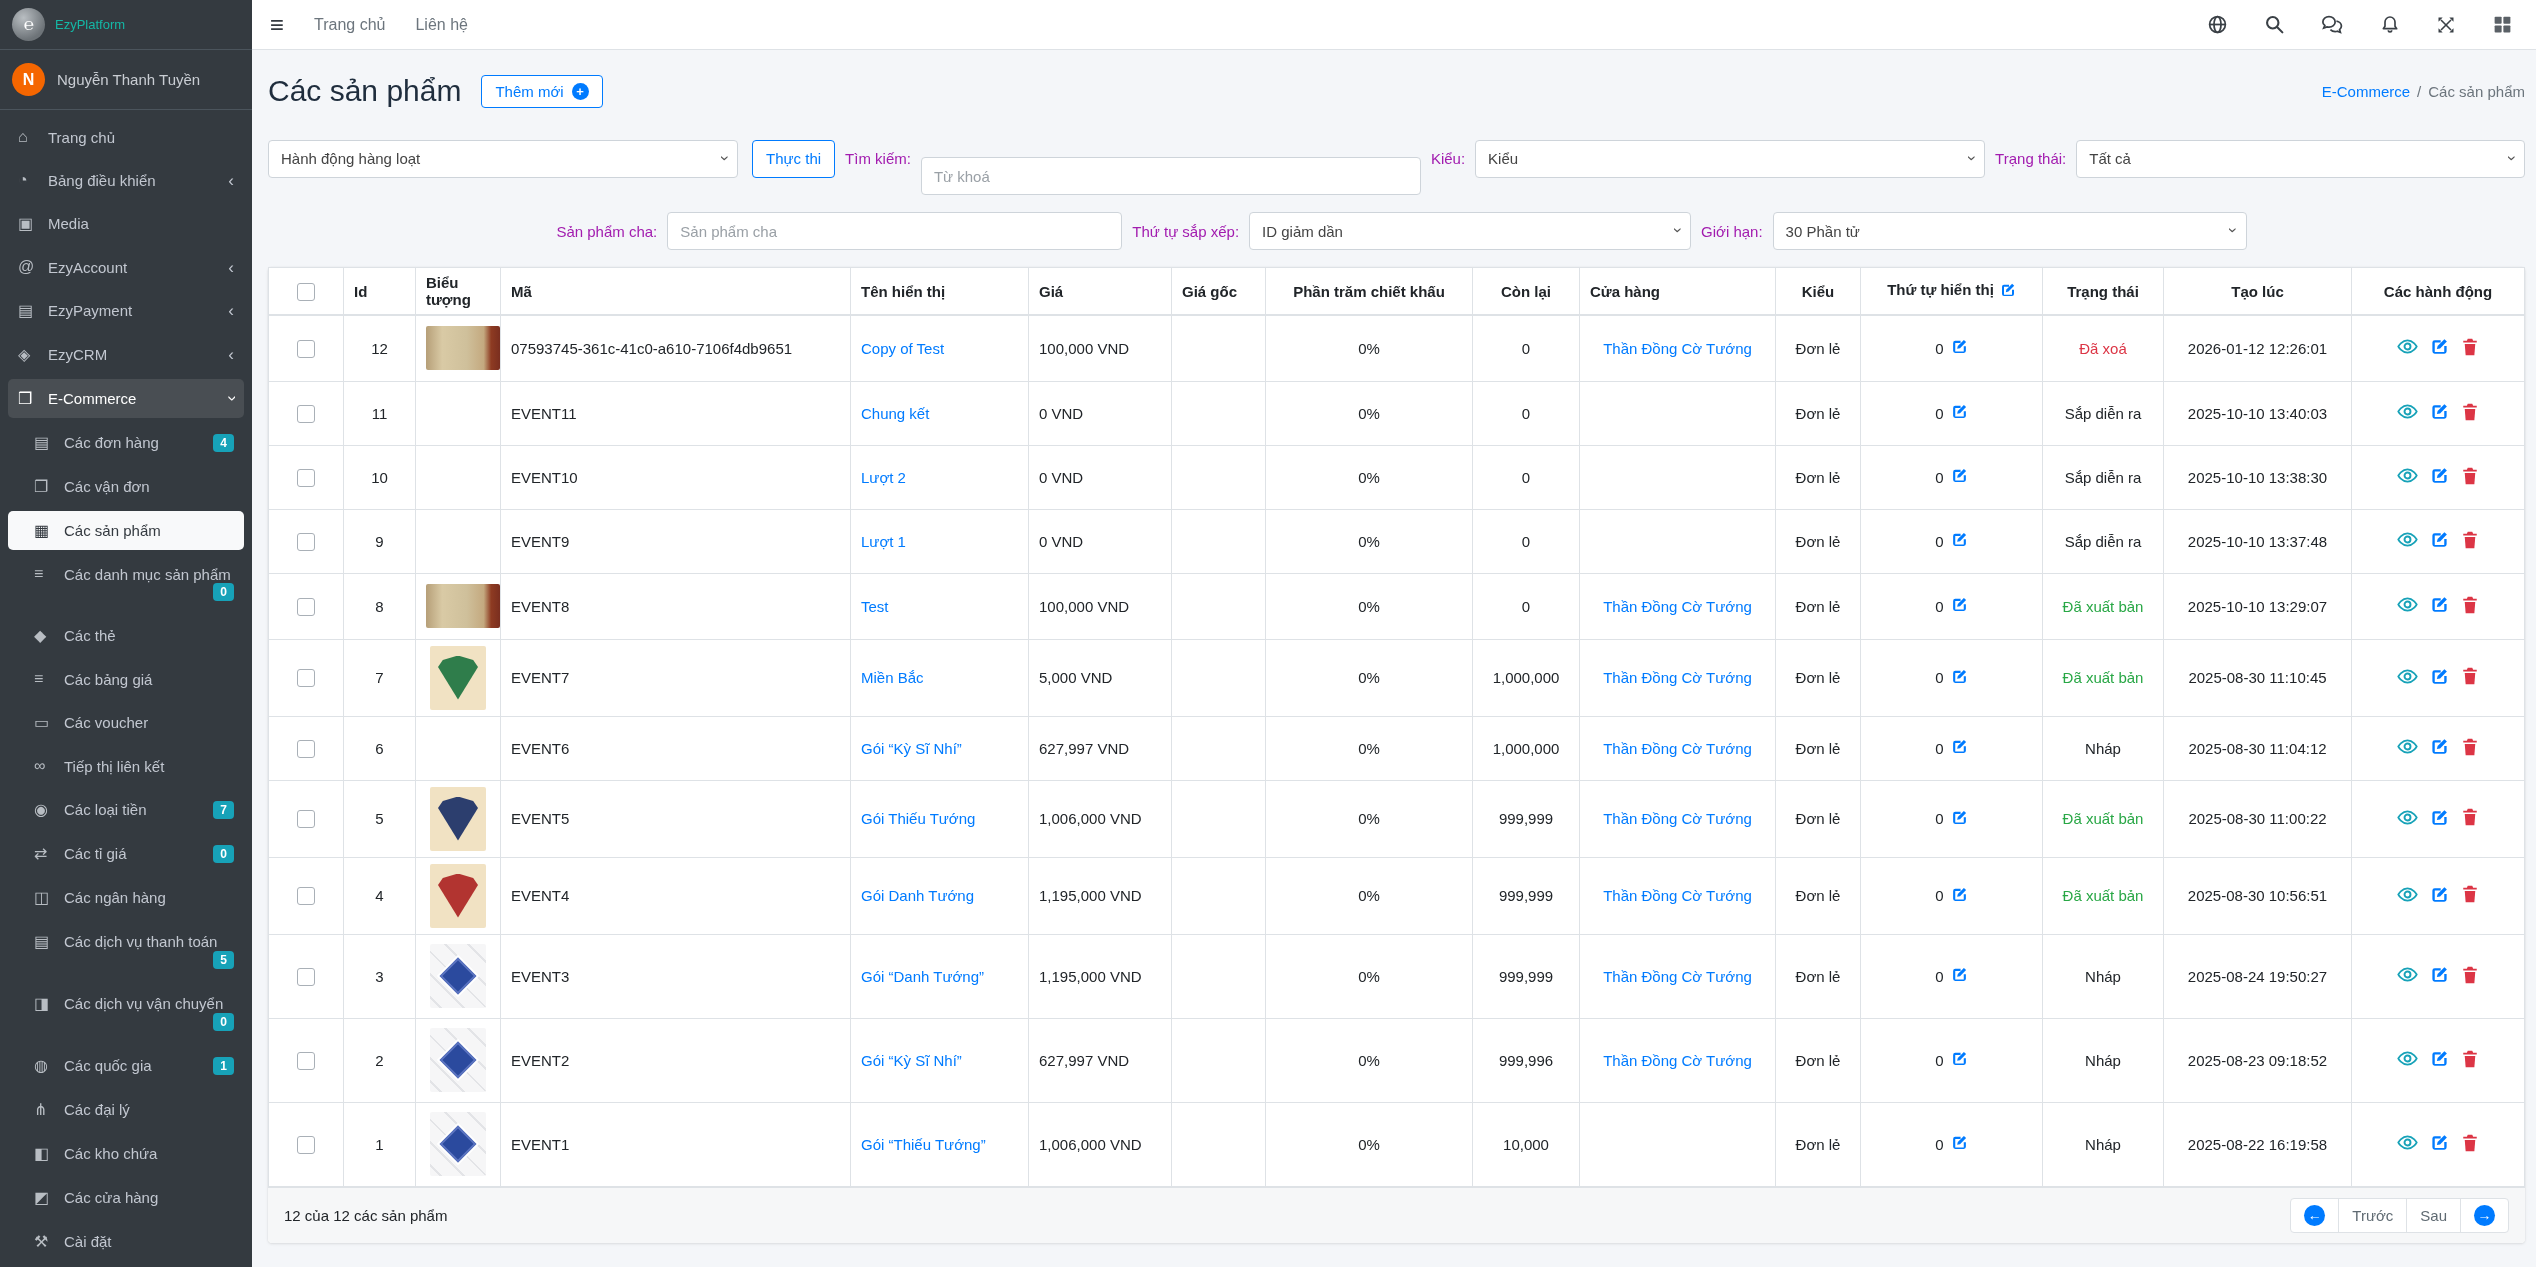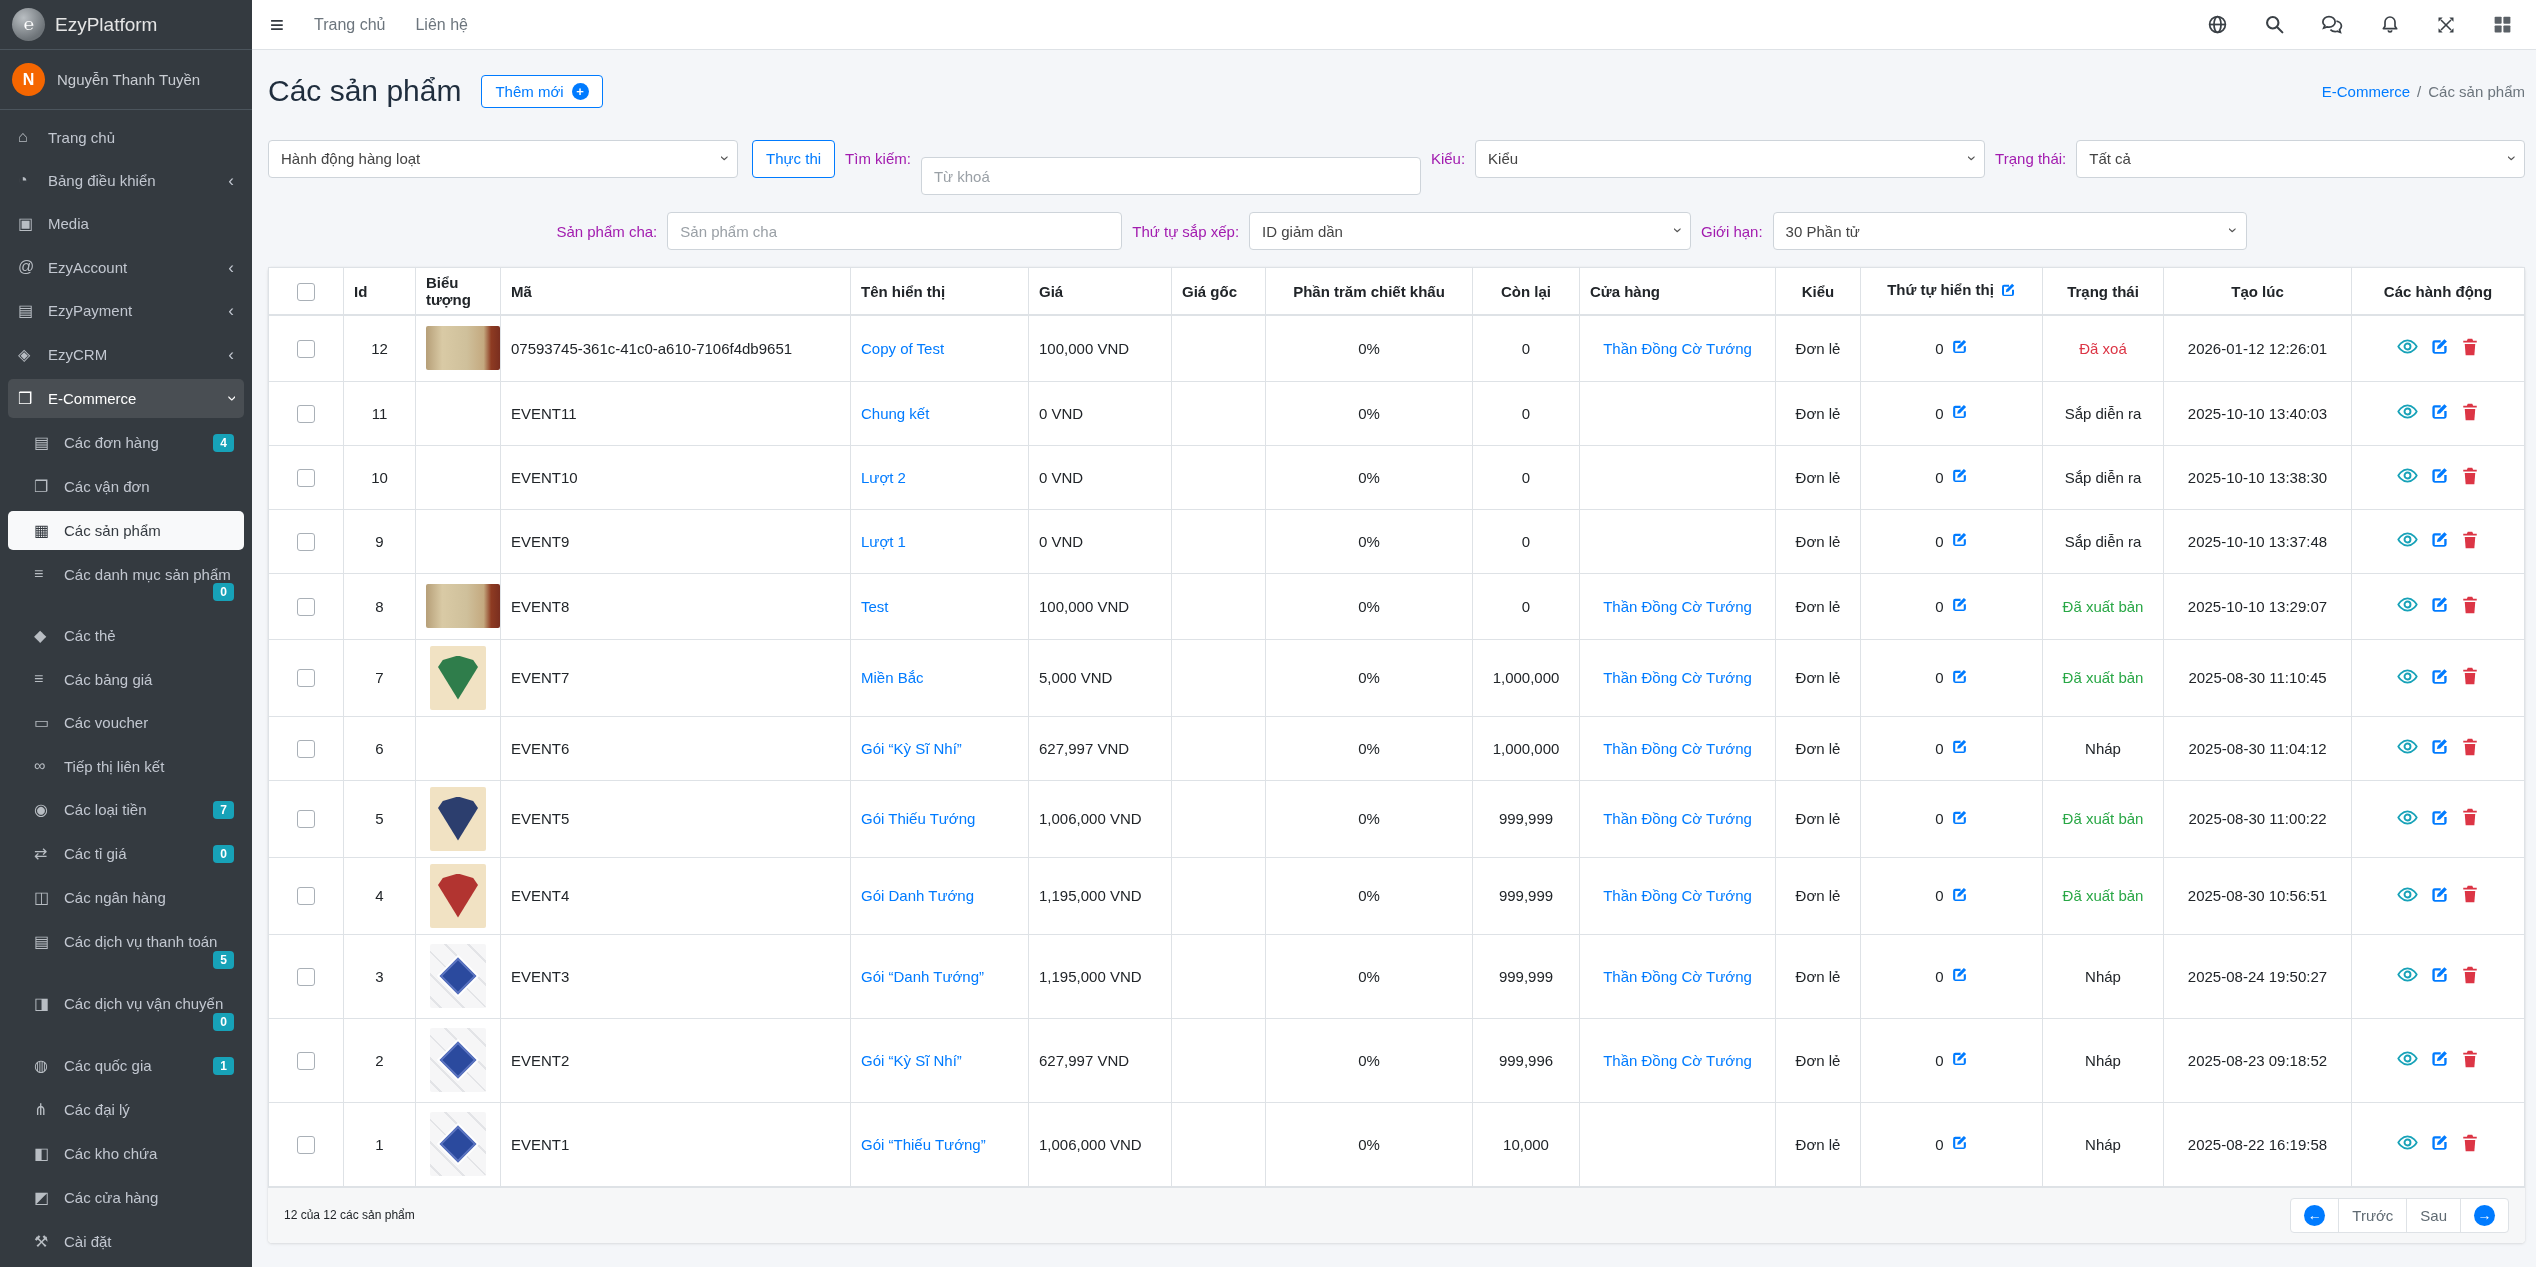--- a/index.html
+++ b/index.html
@@ -4,21 +4,21 @@
 <style>
   * { margin:0; padding:0; box-sizing:border-box; }
   html,body { width:2536px; height:1267px; overflow:hidden; }
   body { font-family:"Liberation Sans", sans-serif; background:#f4f6f9; color:#212529; font-size:15px; }
   #app { position:relative; width:2536px; height:1267px; display:flex; }
 
   
   .sidebar { width:252px; min-width:252px; background:#343a40; color:#c2c7d0; height:1267px; display:flex; flex-direction:column; }
   .brand { height:50px; display:flex; align-items:center; gap:10px; padding:0 12px; border-bottom:1px solid #4b545c; }
   .brand-logo { width:33px; height:33px; border-radius:50%; background:radial-gradient(circle at 35% 30%, #b9bec2, #6d7378 70%); display:flex; align-items:center; justify-content:center; color:#fff; font-weight:bold; font-size:17px; }
-  .brand-text { color:#e5e5e5; font-size:19px; }
+  .brand-text { color:#14b8a6; font-size:13px; }
   .user-panel { display:flex; align-items:center; gap:12px; padding:13px 12px; border-bottom:1px solid #4b545c; }
   .avatar { width:33px; height:33px; border-radius:50%; background:#f56600; color:#fff; display:flex; align-items:center; justify-content:center; font-size:16px; font-weight:bold; }
   .user-name { color:#c9cdd3; font-size:15px; }
   .side-nav { flex:1; overflow:hidden; padding-top:8px; }
   #side-menu { list-style:none; }
   .side-item { display:flex; align-items:center; flex-wrap:wrap; padding:10px 10px; margin:0 8px 5px 8px; border-radius:5px; color:#c2c7d0; font-size:15px; cursor:pointer; }
   .side-item .s-icon { width:30px; text-align:left; font-size:16px; color:#b8bdc3; flex-shrink:0; }
   .side-item.sub { padding-left:26px; }
   .side-item .s-label { white-space:normal; }
   .side-item.open { background:#494e53; color:#fff; }
@@ -81,21 +81,21 @@
   
   .img-banner { width:74px; height:44px; margin:0 auto; border-radius:2px;
     background:linear-gradient(90deg,#b69f78 0%,#d9caa5 22%,#cfc09b 55%,#c4a97f 78%,#8e3b22 88%,#7a2e1f 100%); }
   .img-frame { width:56px; height:64px; margin:0 auto; background:#f1e2c3; border-radius:2px; display:flex; align-items:center; justify-content:center; }
   .fan { width:40px; height:44px; clip-path:polygon(50% 100%, 0% 26%, 12% 10%, 50% 0%, 88% 10%, 100% 26%); }
   .box-frame { background:repeating-linear-gradient(45deg,#f6f6f7 0 7px,#e3e4e7 7px 9px,#f6f6f7 9px 16px); }
   .box-cube { width:26px; height:26px; background:#2b4a9e; border:2px solid #5b74c0; transform:rotate(45deg); box-shadow:0 0 0 2px #fff; }
 
   
   .card-footer { background:#f6f7f8; border-top:1px solid #dee2e6; display:flex; align-items:center; padding:10px 16px; height:56px; border-radius:0 0 4px 4px; }
-  .summary { font-size:12px; color:#212529; }
+  .summary { font-size:15px; color:#212529; }
   .pager { margin-left:auto; display:flex; background:#fff; border:1px solid #dee2e6; border-radius:4px; overflow:hidden; }
   .pager > div { display:flex; align-items:center; justify-content:center; padding:6px 13px; border-left:1px solid #dee2e6; color:#5f6a72; font-size:15px; cursor:pointer; min-width:44px; }
   .pager > div:first-child { border-left:none; }
   .pg-circle { width:21px; height:21px; border-radius:50%; background:#007bff; color:#fff; display:flex; align-items:center; justify-content:center; font-size:14px; font-weight:bold; line-height:1; }
 </style>
 </head>
 <body>
 
 <div id="app">
 

